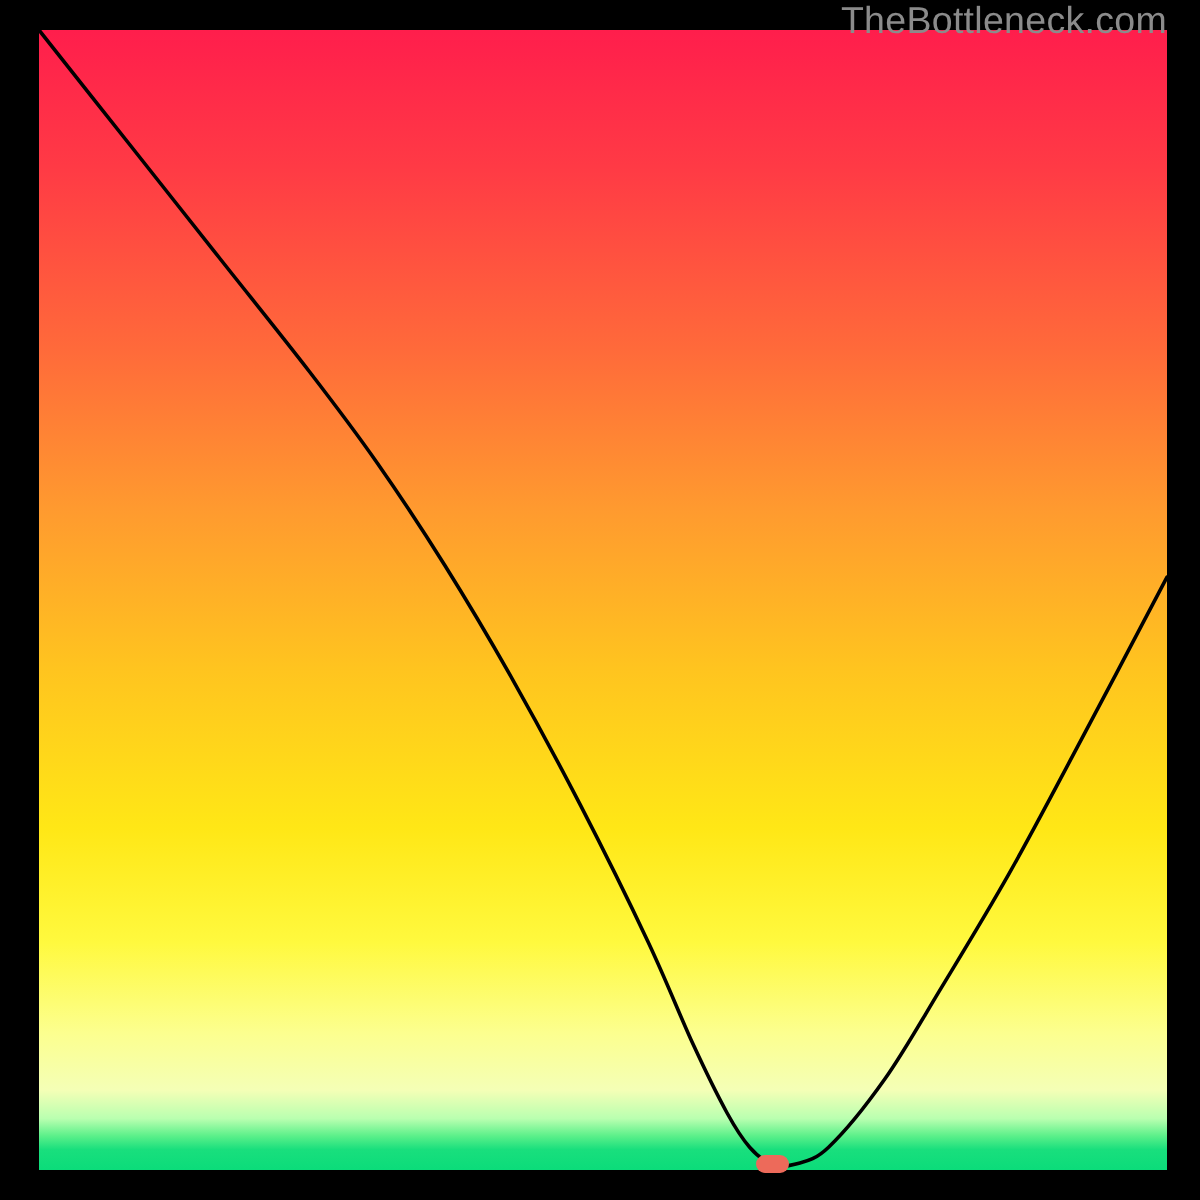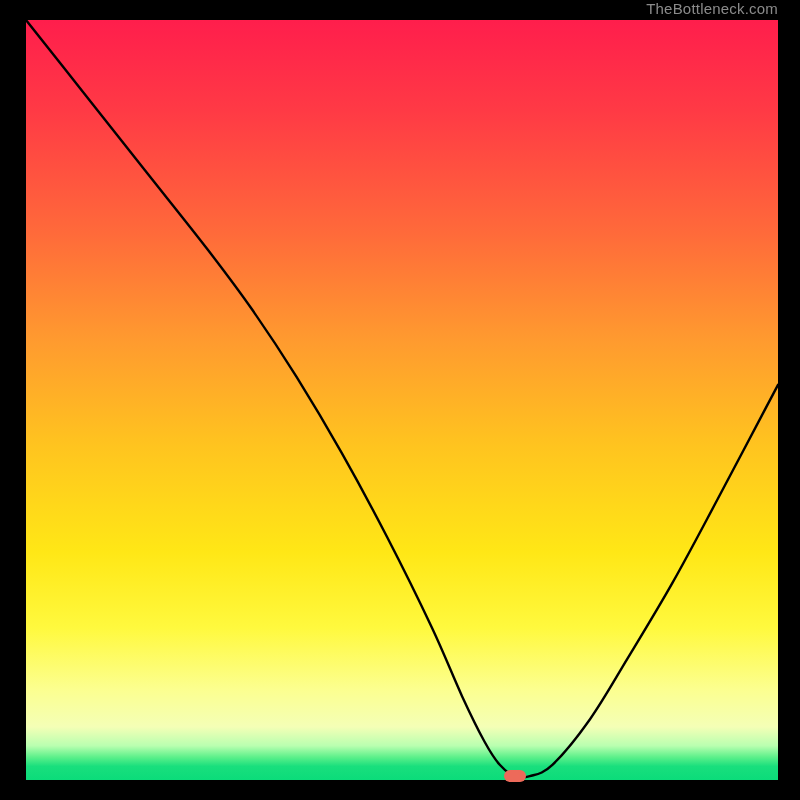--- a/index.html
+++ b/index.html
@@ -48,21 +48,21 @@
     left: 0;
     top: 0;
     width: 752px;
     height: 760px;
   }
   .watermark {
     position: absolute;
     top: 0px;
     right: 22px;
     color: #8b8b8b;
-    font-size: 15px;
+    font-size: 25px;
     font-weight: 500;
     letter-spacing: 0.2px;
   }
   .min-marker {
     position: absolute;
     width: 22px;
     height: 12px;
     background: #ed6a5a;
     border-radius: 6px;
   }

